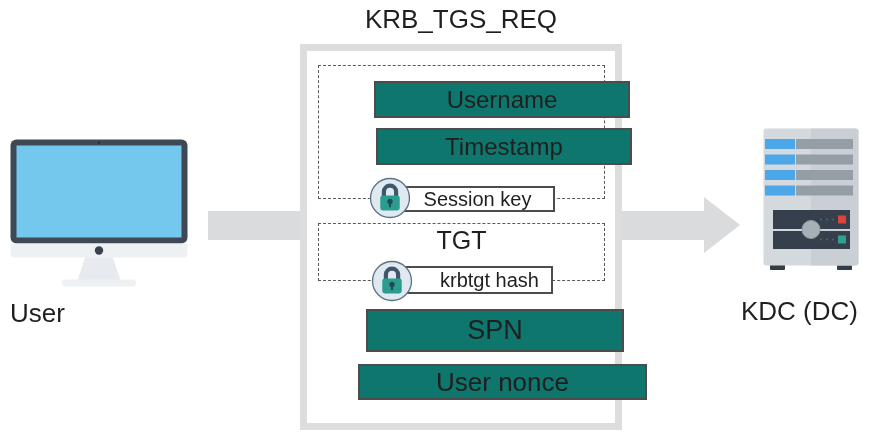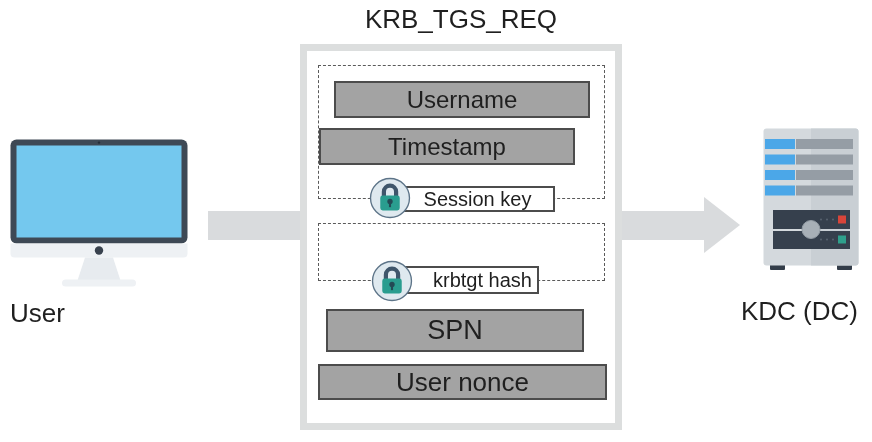--- a/index.html
+++ b/index.html
@@ -19,38 +19,38 @@
     position:absolute; left:300px; top:44px; width:322px; height:386px;
     box-sizing:border-box; border:7px solid var(--packet-border,#dcdede); background:#fff;
   }
   .packet *{box-sizing:border-box;}
   .dashed{
     position:absolute; border:1px dashed var(--dashed-border,#5a5a5a); background:transparent; z-index:0;
   }
   .dashed1{left:11px; top:14px; width:287px; height:134px;}
   .dashed2{left:11px; top:172px; width:287px; height:58px;}
   .field{
-    position:absolute; background:#a3a3a3; border:2px solid var(--field-border,#4c4c4c);
-    display:flex; align-items:center; justify-content:center; z-index:1; white-space:nowrap;
+    position:absolute; background:#0f766e; border:2px solid var(--field-border,#4c4c4c);
+    display:flex; align-items:center; justify-content:center; z-index:1; white-space:nowrap;margin-left:40px;
   }
   .f-username {left:27px; top:30px;  width:256px; height:37px; font-size:24px;}
-  .f-timestamp{left:12px; top:77px;  width:256px; height:37px; font-size:24px;}
+  .f-timestamp{left:29px; top:77px;  width:256px; height:37px; font-size:24px;}
   .f-spn      {left:19px; top:258px; width:258px; height:43px; font-size:27px;}
   .f-nonce    {left:11px; top:313px; width:289px; height:36px; font-size:26px;}
   .tgt-label{
     position:absolute; left:11px; top:174px; width:287px; height:30px; z-index:1;
     text-align:center; font-size:25px; line-height:30px;
   }
   .lock-label{
     position:absolute; background:#fff; border:2px solid var(--field-border,#4c4c4c);
     display:flex; align-items:center; justify-content:center; z-index:2;
     font-size:20px; white-space:nowrap;
   }
   .l-session{left:93px; top:135px; width:155px; height:26px; }
-  .l-krbtgt {left:95px; top:215px; width:137px; height:28px; padding-left:24px;}
+  .l-krbtgt {left:95px; top:215px; width:151px; height:28px; padding-left:24px;}
   .lock{position:absolute; width:42px; height:42px; z-index:3;}
   .lock-1{left:62px; top:126px;}
   .lock-2{left:64px; top:209px;}
   
   .arrow-left{
     position:absolute; left:208px; top:211px; width:92px; height:29px;
     background:var(--arrow,#d9dbdd);
   }
   .arrow-right-shaft{
     position:absolute; left:622px; top:211px; width:82px; height:29px;
@@ -114,20 +114,21 @@
 
     <div class="lock-label l-session">Session key</div>
     <svg class="lock lock-1" viewBox="0 0 44 44" aria-hidden="true">
       <circle class="lock-circle" cx="22" cy="22" r="20.4"></circle>
       <path class="lock-shackle" d="M15.6 22 v-6.6 a6.4 6.4 0 0 1 12.8 0 V22"></path>
       <rect class="lock-body" x="11.8" y="19.4" width="20.4" height="15.8" rx="2.6"></rect>
       <circle class="lock-keyhole" cx="22" cy="25.6" r="2.8"></circle>
       <rect class="lock-keyhole" x="20.9" y="26" width="2.2" height="5.6"></rect>
     </svg>
 
+    <div class="tgt-label">TGT</div>
 
     <div class="lock-label l-krbtgt">krbtgt hash</div>
     <svg class="lock lock-2" viewBox="0 0 44 44" aria-hidden="true">
       <circle class="lock-circle" cx="22" cy="22" r="20.4"></circle>
       <path class="lock-shackle" d="M15.6 22 v-6.6 a6.4 6.4 0 0 1 12.8 0 V22"></path>
       <rect class="lock-body" x="11.8" y="19.4" width="20.4" height="15.8" rx="2.6"></rect>
       <circle class="lock-keyhole" cx="22" cy="25.6" r="2.8"></circle>
       <rect class="lock-keyhole" x="20.9" y="26" width="2.2" height="5.6"></rect>
     </svg>
 

